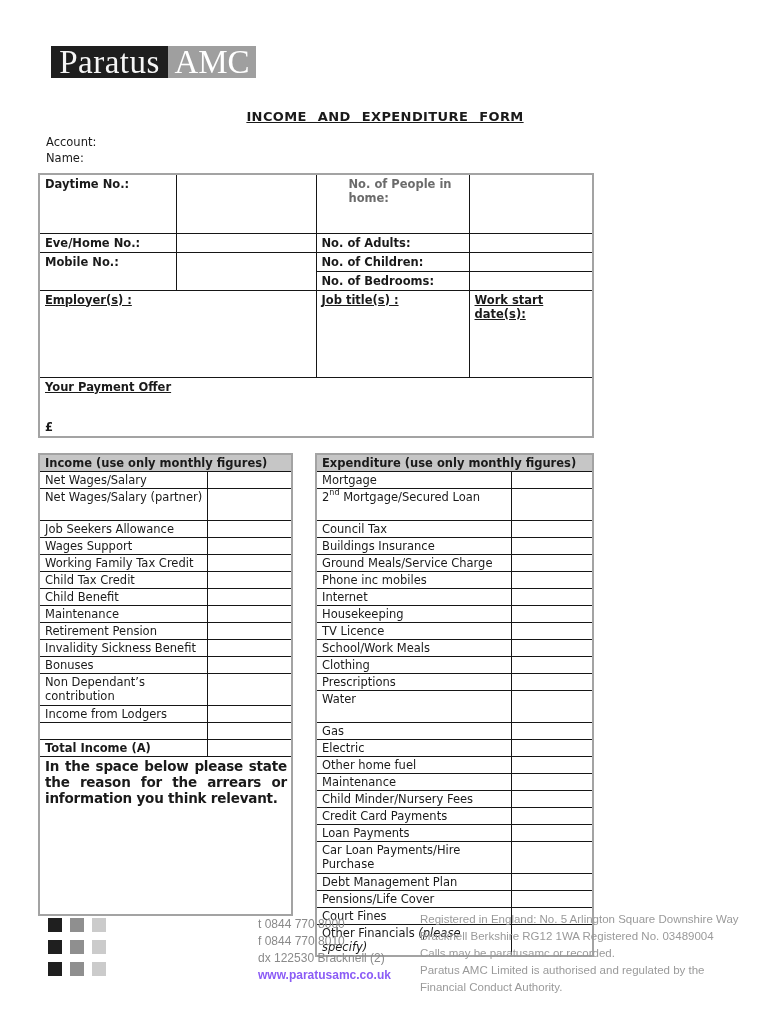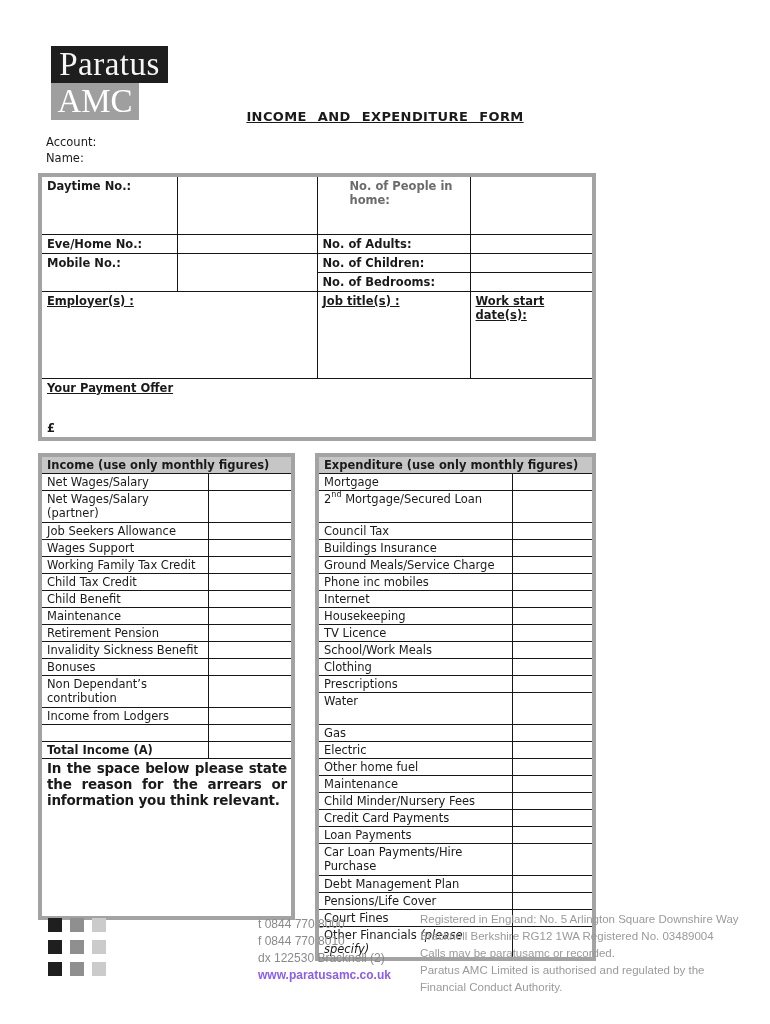--- a/index.html
+++ b/index.html
@@ -1,35 +1,35 @@
 <!DOCTYPE html>
 <html><head>
 <meta charset="utf-8">
 <style>
   html,body{margin:0;padding:0;background:#ffffff;}
   .page{position:relative;width:770px;height:1024px;background:#ffffff;overflow:hidden;
         font-family:"DejaVu Sans","Liberation Sans",sans-serif;color:#1a1a1a;}
 
   
-  .logo{position:absolute;left:51px;top:46px;display:flex;height:32px;flex-direction:column;}
+  .logo{position:absolute;left:51px;top:46px;display:flex;height:32px;}
   .logo .p1{background:#1e1e1e;color:#f5f5f5;width:117px;display:flex;align-items:center;justify-content:center;
             font-family:"Liberation Serif","DejaVu Serif",serif;font-size:33px;letter-spacing:0.5px;}
   .logo .p2{background:#9f9f9f;color:#ffffff;width:88px;display:flex;align-items:center;justify-content:center;
             font-family:"Liberation Serif","DejaVu Serif",serif;font-size:33px;}
 
   
   .title-wrap{position:absolute;left:0;top:106px;width:770px;text-align:center;}
   .title-wrap span{font-weight:bold;font-size:13px;text-decoration:underline;letter-spacing:0.4px;word-spacing:6px;}
 
   .acct{position:absolute;left:46px;top:134px;font-size:11.5px;line-height:16px;}
 
   
   table{border-collapse:collapse;table-layout:fixed;}
   td{border:1px solid #161616;overflow:hidden;}
-  .frame{border:4px solid #a3a3a3;}
+  .frame{border:2px solid #a3a3a3;}
 
   
   .contact{position:absolute;left:38px;top:173px;width:554px;font-size:11.5px;}
   .contact td{padding:2px 5px;vertical-align:top;}
   .b{font-weight:bold;}
   .u{text-decoration:underline;}
   .grayLbl{color:#6b6b6b;font-weight:bold;}
   .vbottom{vertical-align:bottom;}
   .w110{width:112px;margin-left:27px;}
   .w90{width:88px;}

